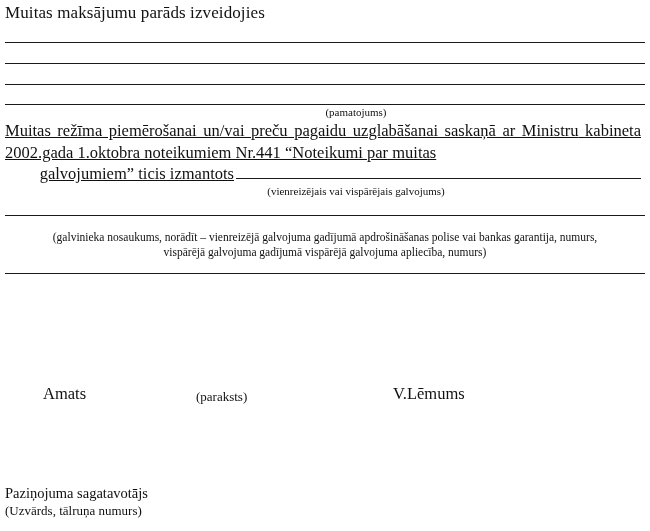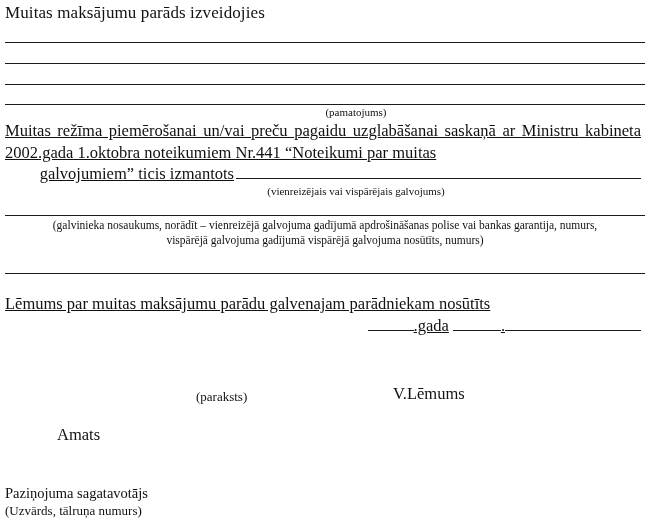--- a/index.html
+++ b/index.html
@@ -91,30 +91,29 @@
 
   
   .legal {
     position: absolute;
     left: 3px;
     width: 644px;
     font-size: 11.5px;
     line-height: 14.5px;
     text-align: center;
   }
-  .legal .l1 { display: block; white-space: nowrap; }
+  .legal .l1 { display: block; white-space: nowrap; margin-top: 12px; }
   .legal .l2 { display: block; }
 
   
   .sig-amats {
-    left: 57px;
+    left: 43px;
     top: 384px;
     font-size: 16.5px;
     white-space: nowrap;
-    margin-top: 41px;
   }
   .sig-paraksts {
     left: 196px;
     top: 389px;
     font-size: 13px;
     white-space: nowrap;
   }
   .sig-name {
     left: 393px;
     top: 384px;
@@ -159,30 +158,25 @@
       <span>galvojumiem” ticis izmantots</span><span class="blank blank-izmantots"></span>
     </span>
   </div>
 
   <div class="caption caption-center" style="top:185px;">(vienreizējais vai vispārējais galvojums)</div>
 
   <div class="rule" style="top:215px;"></div>
 
   <div class="legal" style="top:218px;">
     <span class="l1">(galvinieka nosaukums, norādīt – vienreizējā galvojuma gadījumā apdrošināšanas polise vai bankas garantija, numurs,</span>
-    <span class="l2">vispārējā galvojuma gadījumā vispārējā galvojuma nosūtīts,  numurs)</span>
+    <span class="l2">vispārējā galvojuma gadījumā vispārējā galvojuma apliecība,  numurs)</span>
   </div>
 
   <div class="rule" style="top:273px;"></div>
 
-  <div class="para p2">
-    <span>Lēmums par muitas maksājumu parādu galvenajam parādniekam nosūtīts</span>
-    <span class="lastline"><span class="blank blank-year"></span><span>.gada</span><span class="blank blank-day"></span><span>.</span><span class="blank blank-month"></span>
-    </span>
-  </div>
 
   <div class="abs sig-amats">Amats</div>
   <div class="abs sig-paraksts">(paraksts)</div>
   <div class="abs sig-name">V.Lēmums</div>
 
   <div class="abs footer-title">Paziņojuma sagatavotājs</div>
   <div class="abs footer-sub">(Uzvārds, tālruņa numurs)</div>
 
 </div>
 

